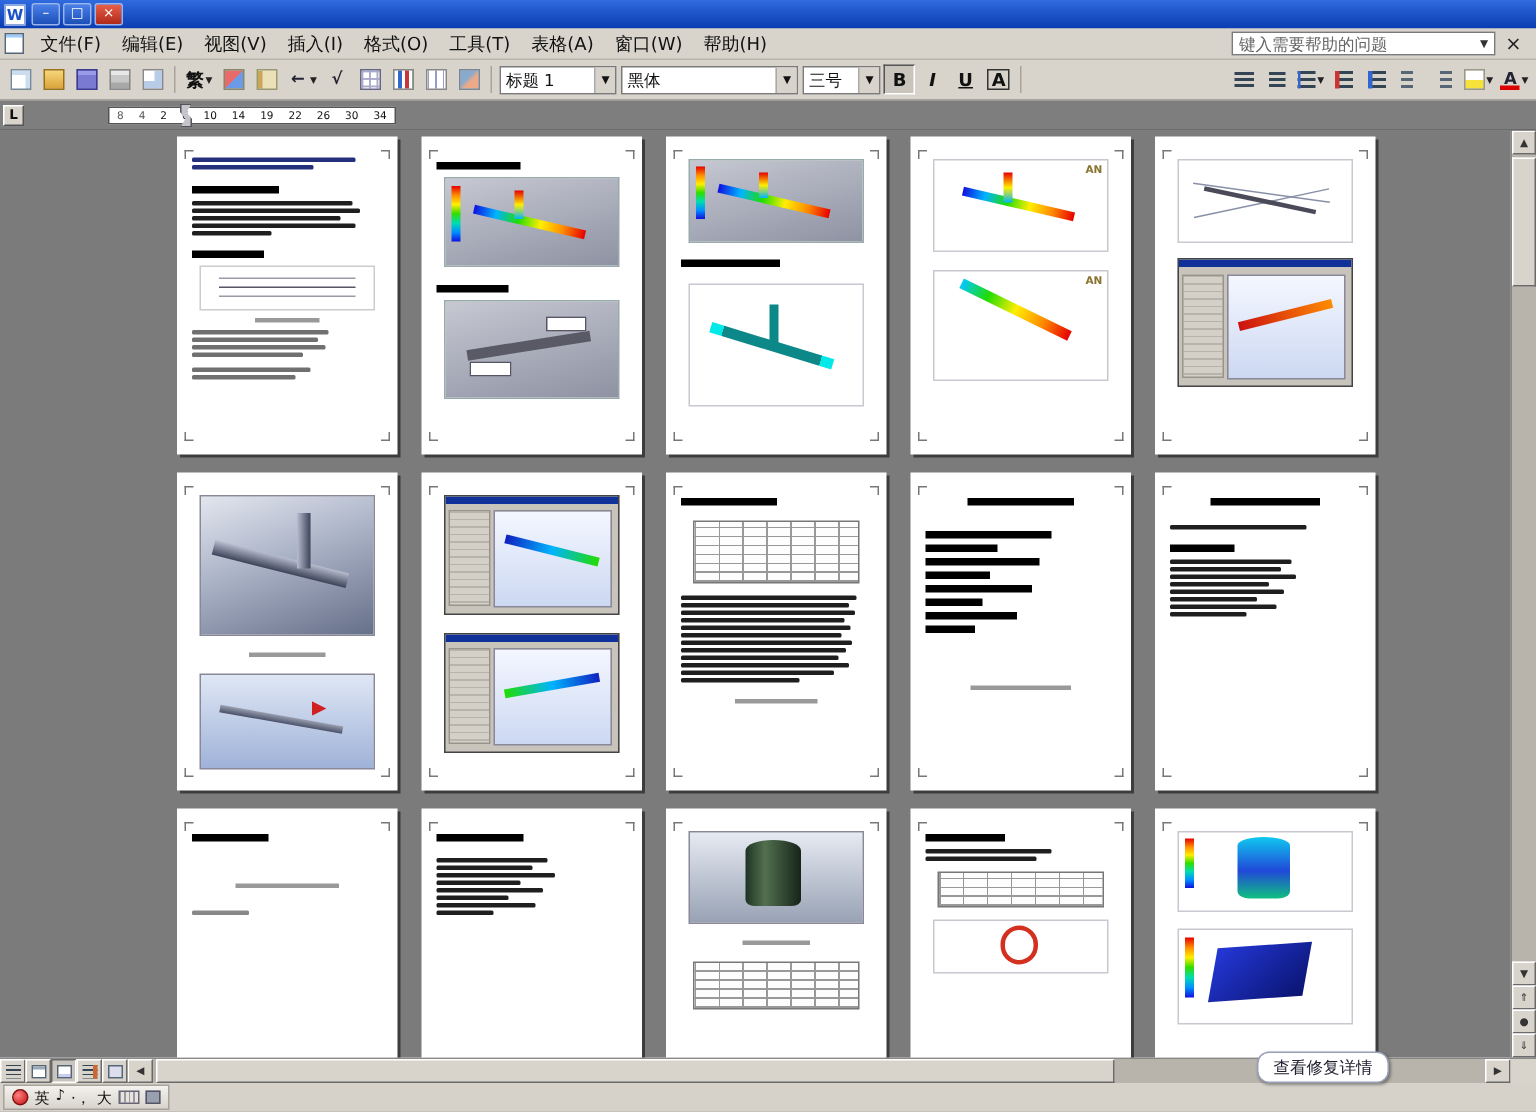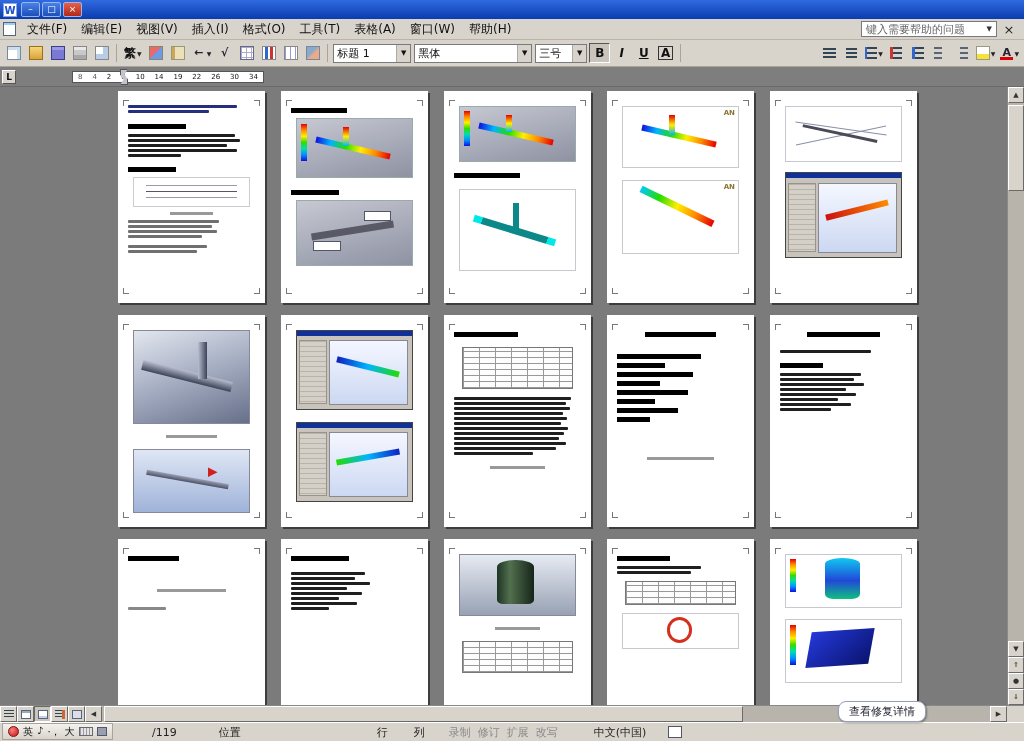--- a/index.html
+++ b/index.html
@@ -11,21 +11,21 @@
 .appicon{width:14px;height:14px;background:#fff;color:#1b50c8;font-weight:bold;font-size:10px;line-height:13px;text-align:center;margin-right:4px;border:1px solid #8aa4dc;}
 .wtitle{font-size:11px;font-weight:bold;flex:1;white-space:nowrap;overflow:hidden;}
 .winbtns{display:flex;gap:2px;}
 .wbtn{width:19px;height:15px;background:linear-gradient(#4a80e8,#1c50b8);border:1px solid #9ab4ec;color:#fff;font-size:9px;line-height:12px;text-align:center;border-radius:2px;}
 .wbtn.close{background:linear-gradient(#e8604a,#b02818);}
 
 
 #menubar{height:21px;background:#d8d4cc;border-bottom:1px solid #b8b4ac;display:flex;align-items:center;font-size:12px;padding:0 3px;color:#111;}
 .docico{width:13px;height:14px;background:#fff;border:1px solid #567;box-shadow:inset 0 2px 0 #9cf;margin-right:4px;}
 #menubar .menuitem{padding:2px 7px;cursor:default;}
-.helpbox{margin-left:auto;width:136px;height:16px;background:#fff;border:1px solid #7a7a7a;font-size:11px;color:#666;display:flex;align-items:center;padding:0 4px;}
+.helpbox{margin-left:auto;width:176px;height:16px;background:#fff;border:1px solid #7a7a7a;font-size:11px;color:#666;display:flex;align-items:center;padding:0 4px;}
 .helpbox .hb-arr{margin-left:auto;font-size:7px;color:#333;}
 .menuclose{width:16px;text-align:center;font-size:13px;margin:0 4px;color:#222;}
 
 
 #toolbar{height:27px;background:#d8d4cc;border-bottom:1px solid #a8a49c;display:flex;align-items:center;gap:1px;padding:0 3px;}
 .tbtn{height:21px;min-width:21px;border:1px solid transparent;display:flex;align-items:center;justify-content:center;position:relative;padding:0 1px;}
 .tbtn.active{border-color:#555 #fff #fff #555;background:#c9c5bd;}
 .tbtn .g{width:14px;height:14px;font-size:11px;line-height:14px;text-align:center;color:#223;}
 .ddm{font-size:6px;margin-left:1px;color:#222;}
 .sep{width:1px;height:18px;background:#a8a49c;margin:0 3px;}
@@ -552,34 +552,20 @@
         </div>
       </div>
     <div class="sbtn">◀</div>
     <div class="htrack">
       <div class="hthumb"></div>
     </div>
     <div class="sbtn">▶</div>
     <div class="corner"></div>
   </div>
 
-  <div id="statusbar">
-    <span class="sb-page">/119</span>
-    <span class="sb-pos">位置</span>
-    <span class="sb-line">行</span>
-    <span class="sb-col">列</span>
-    <span class="sb-flags">
-        <span class="flag">录制</span>
-        <span class="flag">修订</span>
-        <span class="flag">扩展</span>
-        <span class="flag">改写</span>
-      </span>
-    <span class="sb-lang">中文(中国)</span>
-    <span class="spellbook"></span>
-  </div>
 
   <div id="imebar">
     <span class="imeicon"></span>
     <span style="display:flex;gap:4px;">
         <span class="imeitem">英</span>
         <span class="imeitem">♪</span>
         <span class="imeitem">·，</span>
         <span class="imeitem">大</span>
       </span>
     <span class="kbicon"></span>

